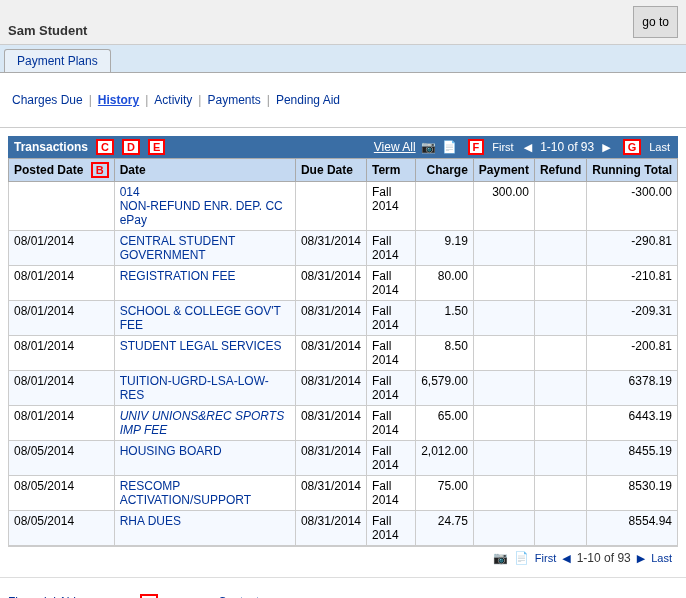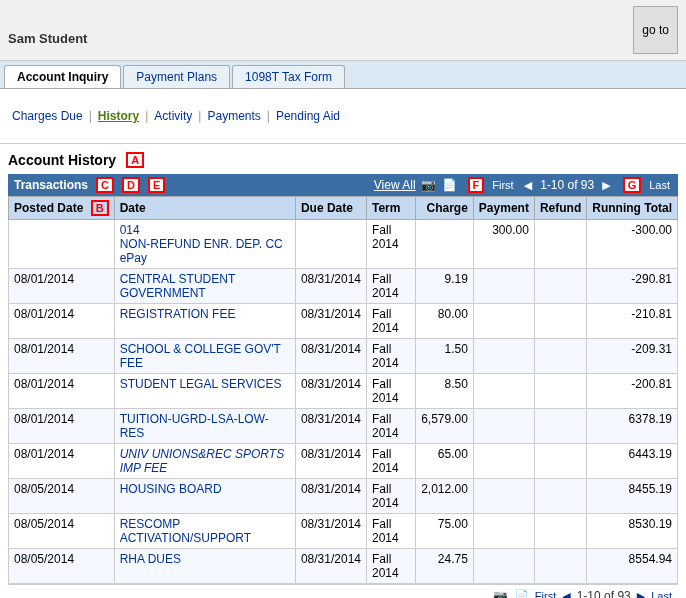--- a/index.html
+++ b/index.html
@@ -1,28 +1,28 @@
 <!DOCTYPE html>
 <html><head>
   <meta charset="utf-8">
   <style>
     * { box-sizing: border-box; margin: 0; padding: 0; }
     body { font-family: Arial, sans-serif; font-size: 12px; background: #fff; width: 686px; }
 
     .top-bar { background: #f0f0f0; padding: 6px 8px; display: flex; justify-content: space-between; align-items: center; border-bottom: 1px solid #ccc; }
     .top-bar-title { font-size: 13px; font-weight: bold; color: #333; margin-top: 16px; }
-    .go-to-btn { background: #e0e0e0; border: 1px solid #aaa; padding: 16px 8px; font-size: 12px; cursor: pointer; }
+    .go-to-btn { background: #e0e0e0; border: 1px solid #aaa; padding: 8px 8px; font-size: 12px; cursor: pointer; }
 
     .tabs { display: flex; background: #d9e8f5; border-bottom: 1px solid #aaa; padding: 4px 4px 0 4px; gap: 2px; }
     .tab { padding: 4px 12px; border: 1px solid #aaa; border-bottom: none; background: #e8f0f8; cursor: pointer; font-size: 12px; color: #003399; border-radius: 3px 3px 0 0; }
     .tab.active { background: #fff; font-weight: bold; color: #000; }
 
     .sub-nav { display: flex; align-items: center; padding: 20px 8px; border-bottom: 1px solid #ccc; background: #fff; gap: 0; }
     .sub-nav-item { color: #003399; cursor: pointer; font-size: 12px; padding: 0 4px; }
-    .sub-nav-item.active { font-weight: bold; color: #4d7c0f; text-decoration: underline; }
+    .sub-nav-item.active { font-weight: bold; color: #1d4ed8; text-decoration: underline; }
     .sub-nav-sep { color: #999; padding: 0 2px; }
 
     .content { padding: 8px 8px; }
 
     .section-title { font-size: 14px; font-weight: bold; margin-bottom: 6px; display: flex; align-items: center; gap: 6px; }
     .label-box { display: inline-block; border: 2px solid red; color: red; font-weight: bold; font-size: 11px; padding: 0 3px; margin-left: 4px; }
 
     .account-balance { font-weight: bold; font-size: 12px; margin-bottom: 6px; }
 
     .table-toolbar { display: flex; align-items: center; justify-content: space-between; background: #3a6ea5; color: #fff; padding: 3px 6px; }
@@ -49,43 +49,37 @@
   </style>
 </head>
 <body>
 
 <div class="top-bar">
   <span class="top-bar-title">Sam Student</span>
   <button class="go-to-btn">go to</button>
 </div>
 
 <div class="tabs">
-  <div class="tab active">Account Inquiry</div>
   <div class="tab">Payment Plans</div>
-  <div class="tab">1098T Tax Form</div>
 </div>
 
 <div class="sub-nav">
   <span class="sub-nav-item">Charges Due</span>
   <span class="sub-nav-sep">|</span>
   <span class="sub-nav-item active">History</span>
   <span class="sub-nav-sep">|</span>
   <span class="sub-nav-item">Activity</span>
   <span class="sub-nav-sep">|</span>
   <span class="sub-nav-item">Payments</span>
   <span class="sub-nav-sep">|</span>
   <span class="sub-nav-item">Pending Aid</span>
 </div>
 
 <div class="content">
 
-  <div class="section-title">
-    <span>Account History</span>
-    <span class="label-box">A</span>
-  </div>
 
 
   <div class="table-toolbar">
     <div class="table-toolbar-left">
       <span>Transactions</span>
       <span class="label-box" style="color:red;border-color:red;background:#fff;">C</span>
       <span class="label-box" style="color:red;border-color:red;background:#fff;">D</span>
       <span class="label-box" style="color:red;border-color:red;background:#fff;">E</span>
     </div>
     <div class="table-toolbar-right">

